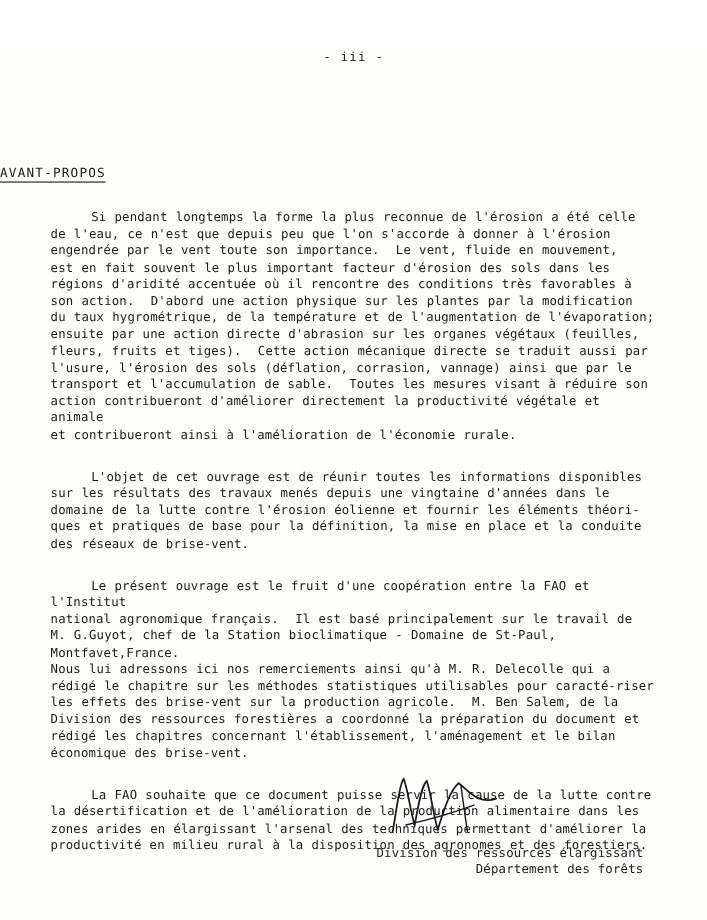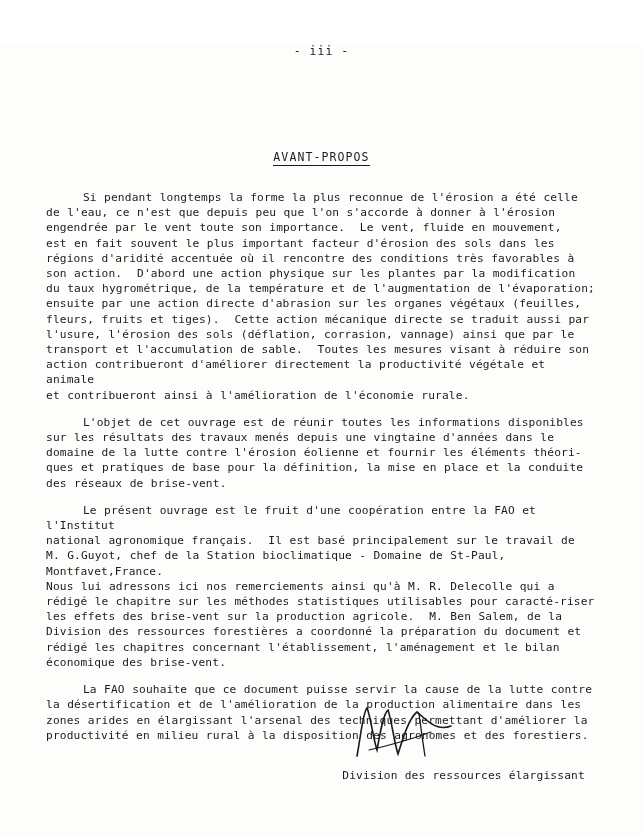--- a/index.html
+++ b/index.html
@@ -24,21 +24,21 @@
     box-sizing: border-box;
   }
   .page-number {
     text-align: center;
     font-size: 11.5px;
     letter-spacing: 1px;
     margin-top: 44px;
     color: #222;
   }
   .doc-title {
-    text-align: center;
+    text-align: left;
     font-size: 11.5px;
     letter-spacing: 1.1px;
     margin-top: 92px;
     color: #1a1a1a;
   }
   .doc-title span {
     border-bottom: 1px solid #1a1a1a;
     padding-bottom: 1px;
   }
   .body-block {
@@ -47,21 +47,21 @@
   .para {
     font-size: 11.2px;
     line-height: 15.2px;
     letter-spacing: 0.15px;
     text-align: left;
     white-space: pre-wrap;
     word-spacing: 0.5px;
     color: #1b1b1b;
   }
   .para.first { margin-top: 26px; }
-  .para + .para { margin-top: 12px; }
+  .para + .para { margin-top: 23px; }
 
   .signature-area {
     position: absolute;
     right: 58px;
     top: 672px;
     width: 300px;
     text-align: right;
   }
   .sig-mark {
     position: absolute;
@@ -124,16 +124,17 @@
   </div>
 
   <div class="signature-area">
     <svg class="sig-mark" viewBox="0 0 120 58">
       <path d="M10,52 C14,30 16,8 20,4 C24,14 26,34 30,46 C33,30 36,10 41,6 C45,18 47,38 51,50 C56,34 62,14 70,8 C78,14 88,28 104,22" fill="none" stroke="#1a1a1a" stroke-width="1.6" stroke-linecap="round"></path>
       <path d="M22,46 C40,42 62,36 84,28" fill="none" stroke="#1a1a1a" stroke-width="1.2" stroke-linecap="round"></path>
       <path d="M72,10 C74,24 76,40 78,52" fill="none" stroke="#1a1a1a" stroke-width="1.3" stroke-linecap="round"></path>
     </svg>
     <div class="sig-lines">
       <div>Division des ressources élargissant</div>
+      <div>Département des forêts</div>
     </div>
   </div>
 
 </div>
 
 </body></html>

